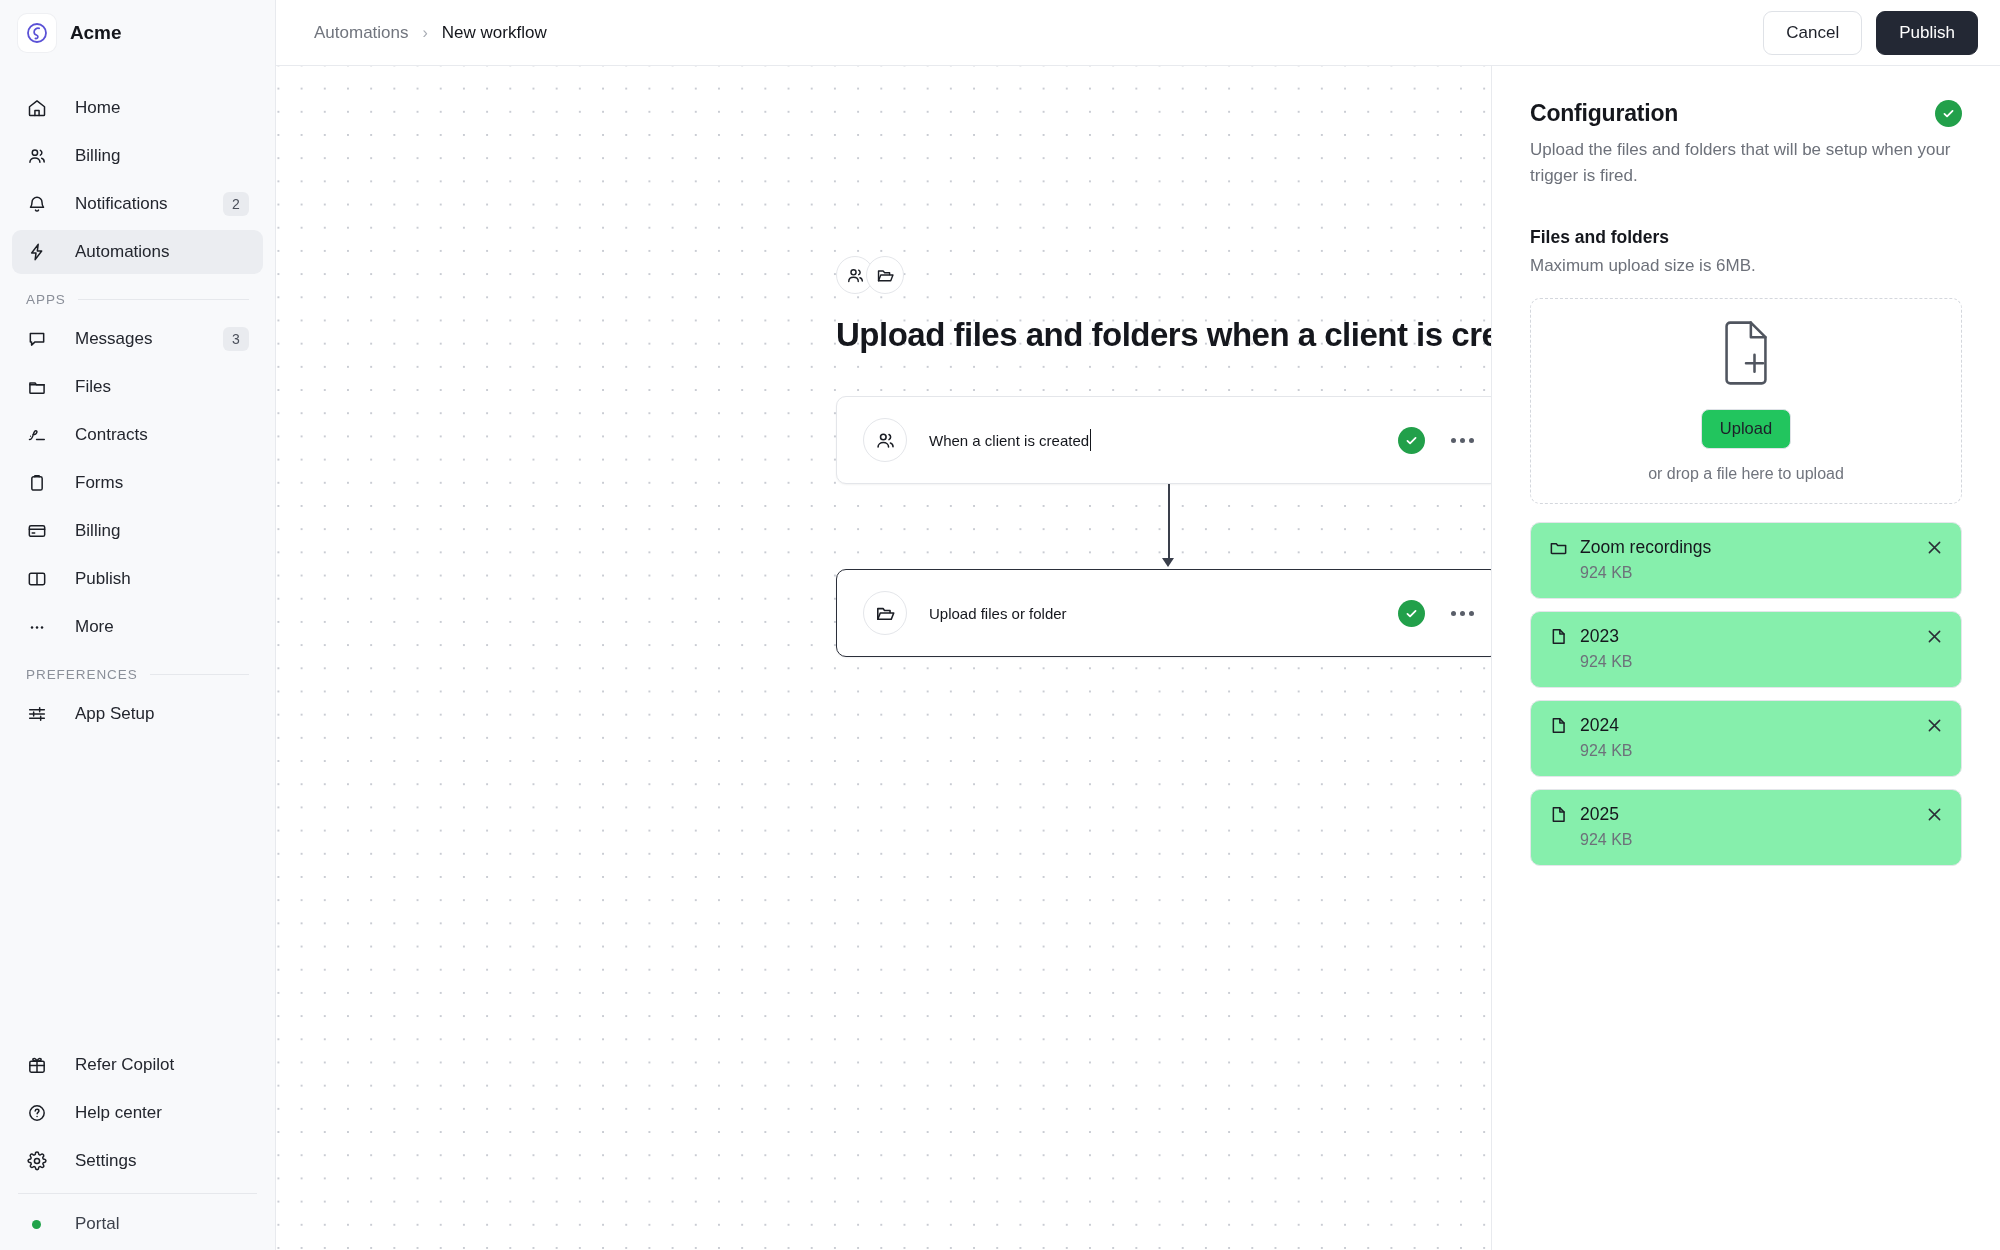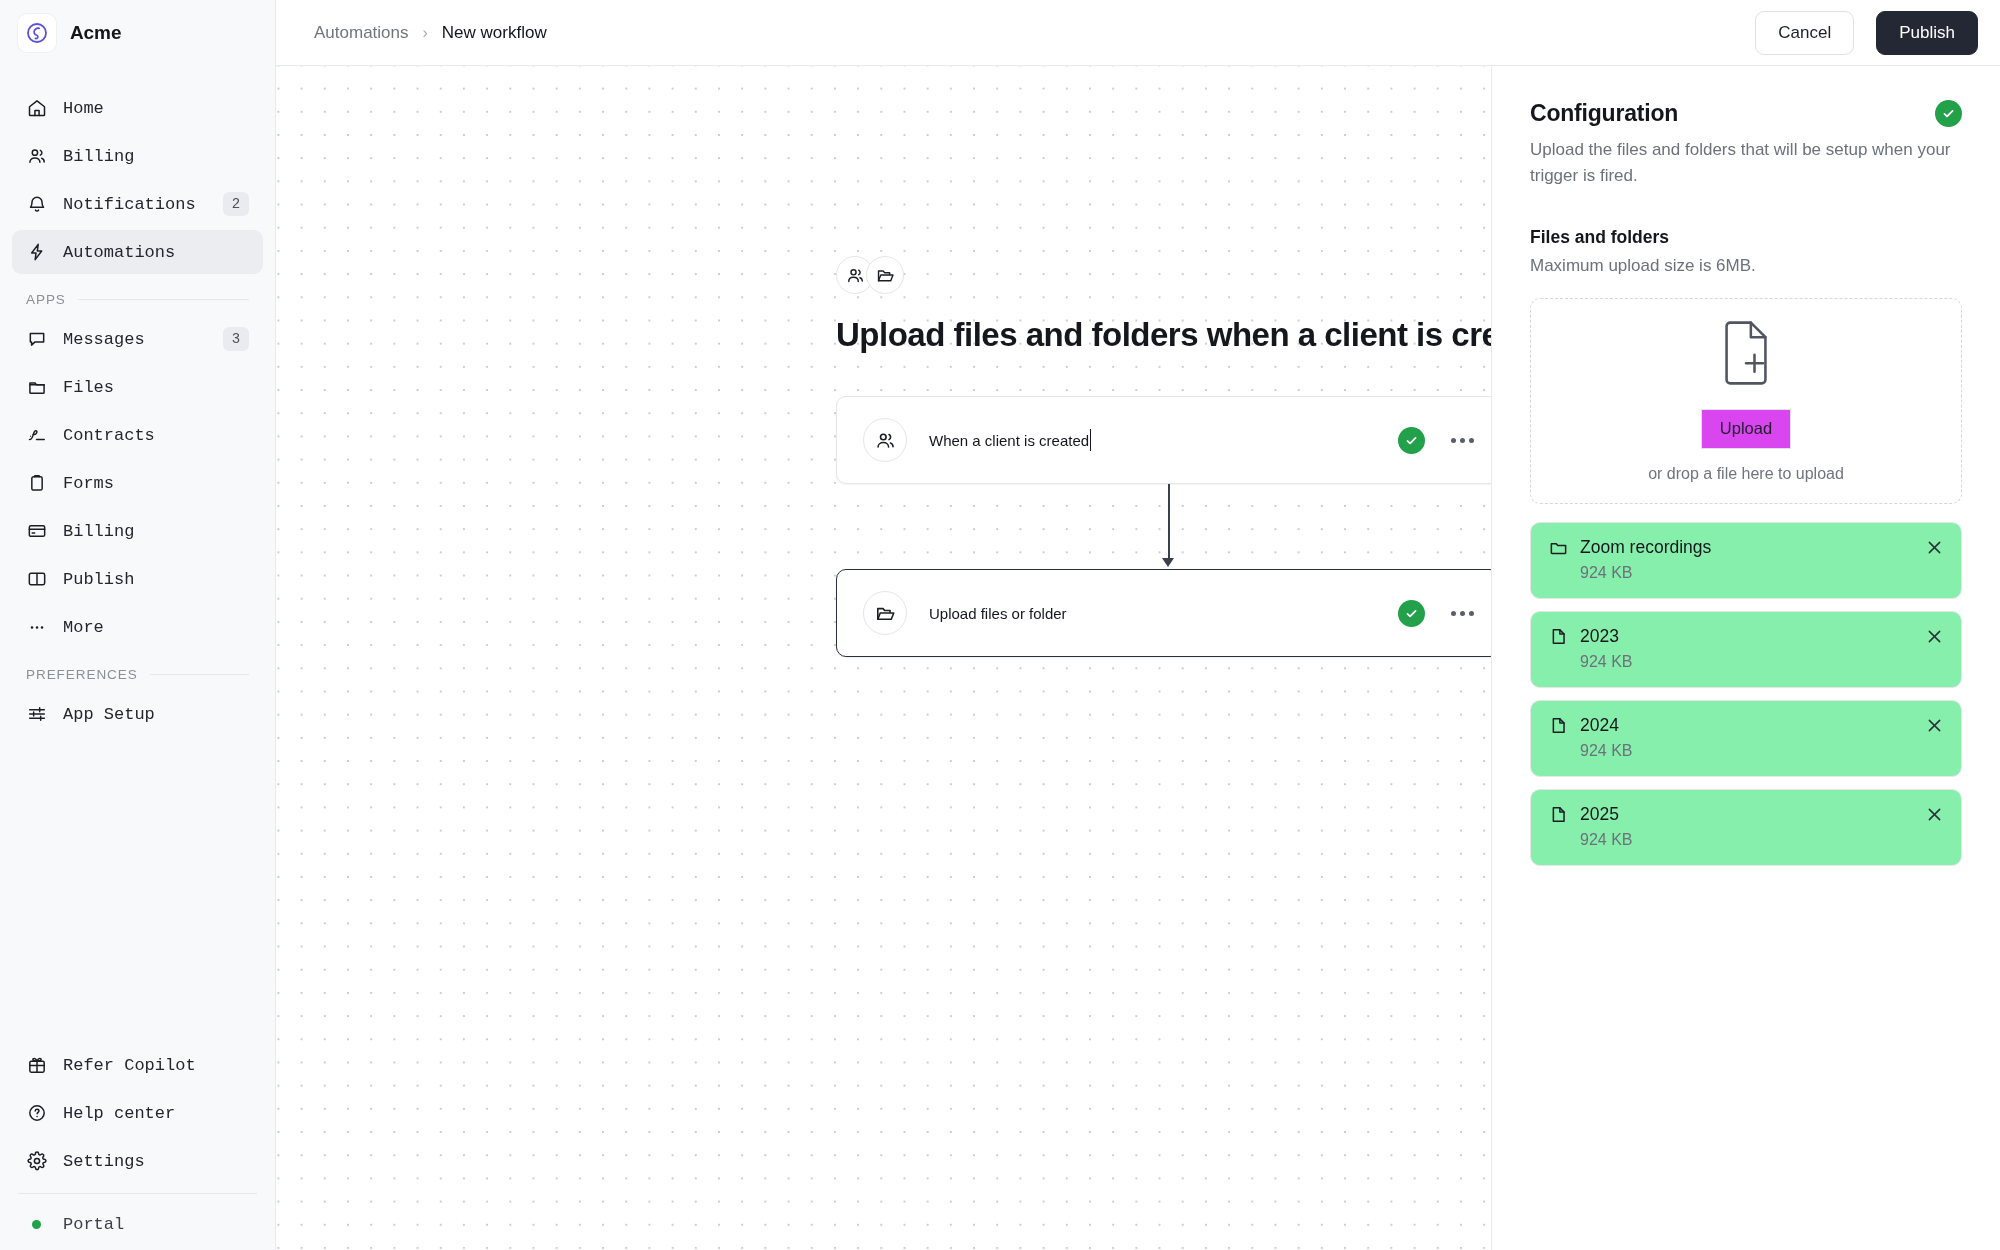--- a/index.html
+++ b/index.html
@@ -30,29 +30,28 @@
     width: 38px; height: 38px; border-radius: 9px;
     background: #ffffff;
     display: flex; align-items: center; justify-content: center;
     box-shadow: 0 0 0 1px rgba(20,20,40,.04);
     flex: 0 0 38px;
   }
   .brand-name { font-size: 19px; font-weight: 600; color: #14161c; letter-spacing: -0.1px; }
 
   .nav { padding: 20px 12px 0 12px; }
   .nav-item {
-    display: flex; align-items: center; gap: 16px;
+    display: flex; align-items: center; gap: 28px;
     height: 44px; padding: 0 14px;
     border-radius: 9px;
     color: #23262e;
     font-size: 17px;
     cursor: pointer;
     position: relative;
     margin-bottom: 4px;
-    font-family: Liberation Mono, monospace;
   }
   .nav-item .ico { width: 21px; height: 21px; flex: 0 0 21px; display:flex; align-items:center; justify-content:center; color:#1b1e25; }
   .nav-item .lbl { flex: 1 1 auto; white-space: nowrap; }
   .nav-item.active { background: #ebedf1; font-weight: 500; }
   .badge {
     min-width: 26px; height: 24px; padding: 0 7px;
     background: #e9ebef; border-radius: 6px;
     font-size: 14px; color: #4a4f5a;
     display: flex; align-items: center; justify-content: center;
   }
@@ -75,21 +74,21 @@
     height: 66px; flex: 0 0 66px;
     border-bottom: 1px solid #e8eaee;
     display: flex; align-items: center;
     padding: 0 22px 0 38px;
     background: #fff;
   }
   .crumbs { display: flex; align-items: center; gap: 14px; font-size: 17px; }
   .crumb-muted { color: #71757e; cursor: pointer; }
   .crumb-sep { color: #a9adb5; font-size: 16px; }
   .crumb-cur { color: #14161c; font-weight: 500; }
-  .topbar-actions { margin-left: auto; display: flex; gap: 22px; }
+  .topbar-actions { margin-left: auto; display: flex; gap: 14px; }
   .btn {
     height: 44px; border-radius: 9px; font-size: 17px;
     display: flex; align-items: center; justify-content: center;
     padding: 0 22px; cursor: pointer; font-family: inherit;
   }
   .btn-ghost { background: #fff; border: 1px solid #dfe2e7; color: #1d2029; }
   .btn-primary { background: #232834; border: 1px solid #232834; color: #fff; font-weight: 500; }
 
   .body-row { flex: 1 1 auto; display: flex; min-height: 0; }
 
@@ -171,22 +170,22 @@
   .panel-sub { font-size: 17.5px; font-weight: 600; color: #15171d; margin-top: 38px; }
   .panel-note { font-size: 17px; color: #6d717a; margin-top: 8px; }
 
   .dropzone {
     margin-top: 22px; height: 206px;
     border: 1.4px dashed #d4d7dd; border-radius: 10px;
     display: flex; flex-direction: column; align-items: center; justify-content: center;
   }
   .dz-icon { color: #50555f; margin-bottom: 18px; }
   .dz-upload {
-    height: 40px; padding: 0 18px; border: 1px solid #dfe2e7; border-radius: 0;
-    background: #d946ef; font-size: 16.5px; color: #1d2029; cursor: pointer;
+    height: 40px; padding: 0 18px; border: 1px solid #dfe2e7; border-radius: 8px;
+    background: #22c55e; font-size: 16.5px; color: #1d2029; cursor: pointer;
     display: flex; align-items: center; font-family: inherit;
   }
   .dz-hint { font-size: 16px; color: #70747d; margin-top: 16px; }
 
   .file-list { margin-top: 18px; display: flex; flex-direction: column; gap: 12px; }
   .file-card {
     border: 1px solid #e4e6ea; border-radius: 10px;
     padding: 14px 18px 16px 18px; background: #86efac;
     position: relative;
   }

